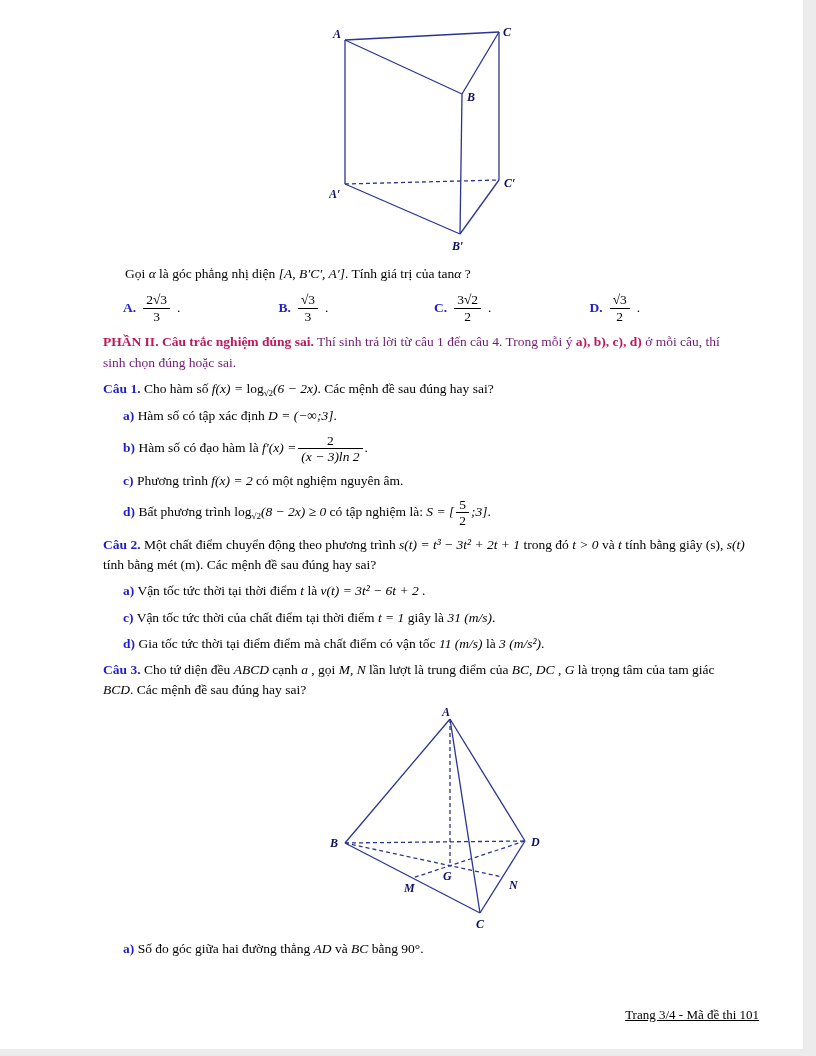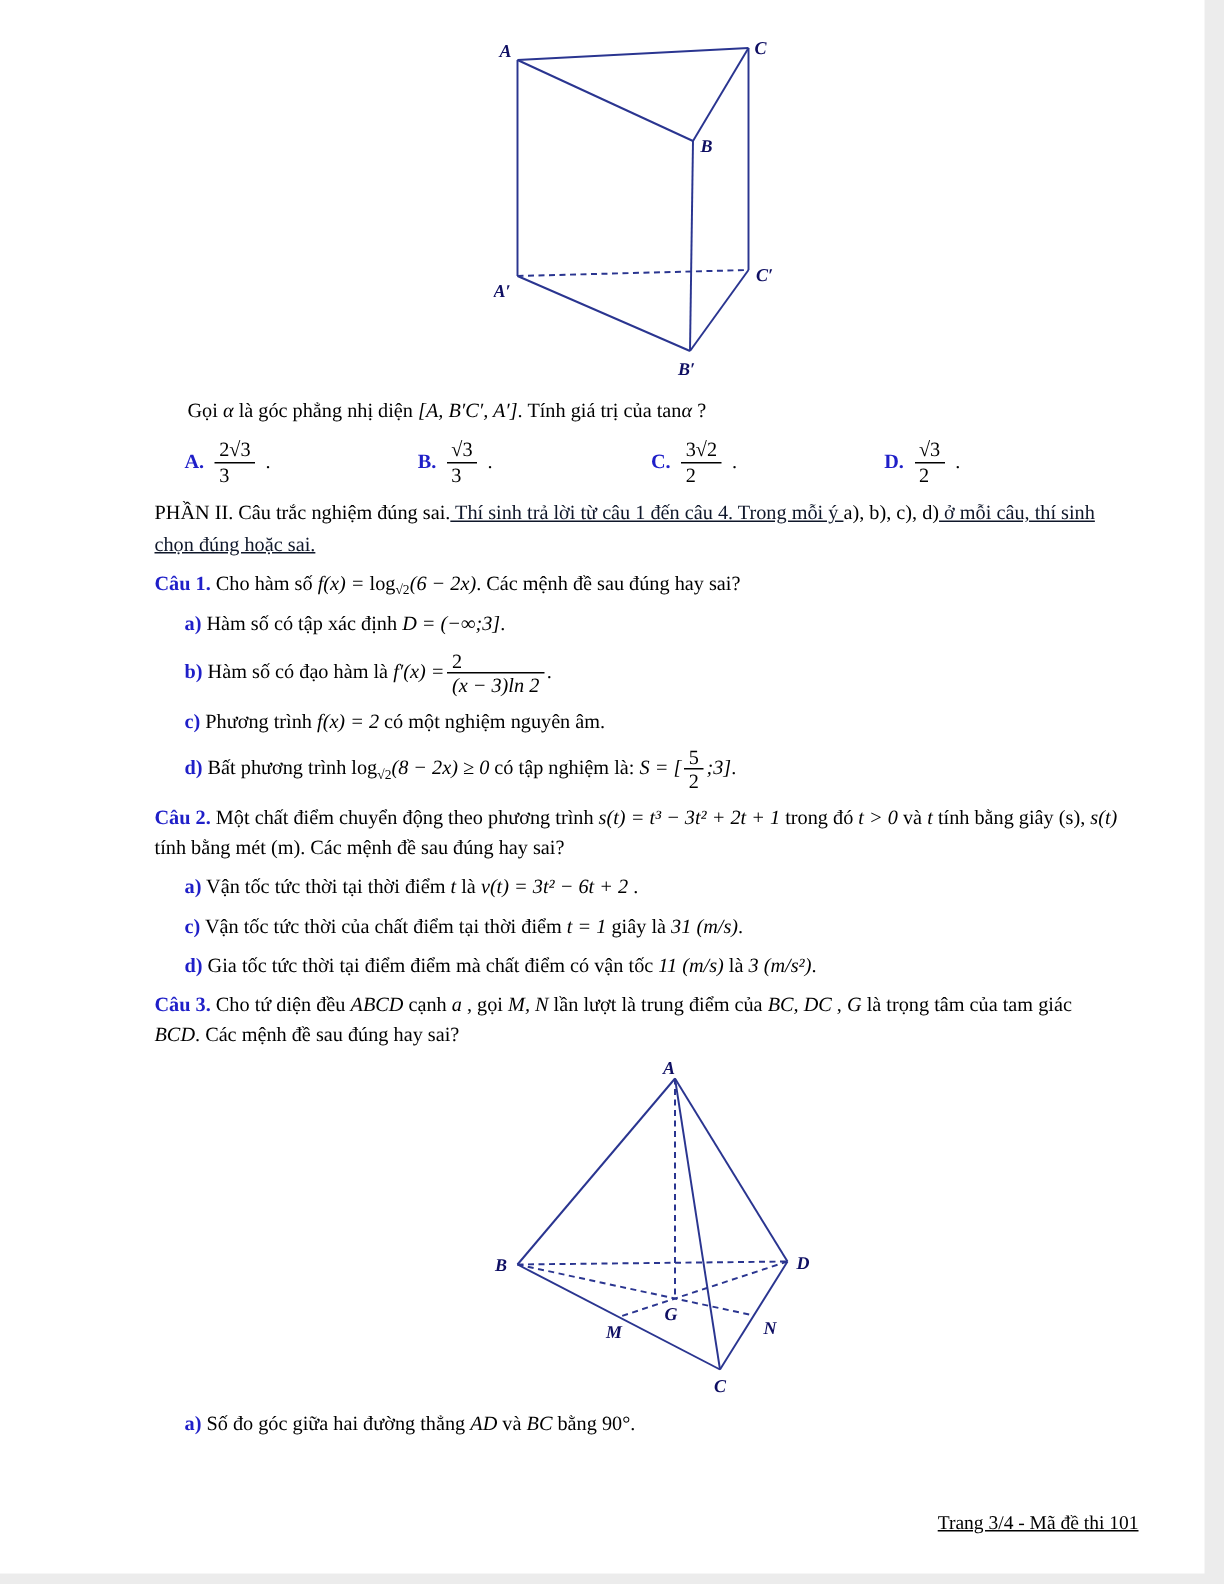--- a/index.html
+++ b/index.html
@@ -16,23 +16,23 @@
     background: #fff;
     overflow: hidden;
   }
   .content { padding: 0 58px 0 103px; }
   p { margin: 0; }
   .para { margin: 6px 0; line-height: 1.5; }
   .indent { text-indent: 22px; }
   .item { margin: 6px 0 6px 20px; line-height: 1.5; }
   .m { font-style: italic; }
   .blue { color: #1f1fc8; font-weight: bold; }
-  .redbold { color: #000000; font-weight: normal; }
-  .red { color: #0f172a; text-decoration: underline; }
-  .frac { display: inline-block; vertical-align: middle; line-height: 1.15; margin: 0 2px; }
+  .redbold { color: #be185d; font-weight: bold; }
+  .red { color: #701a75; }
+  .frac { display: inline-block; vertical-align: middle; text-align: center; line-height: 1.15; margin: 0 2px; }
   .frac .num { display: block; border-bottom: 1px solid #000; padding: 0 3px; }
   .frac .den { display: block; padding: 0 3px; }
   sub.rsub { font-size: 9px; vertical-align: -3px; }
   .options { display: flex; margin: 8px 0 8px 20px; }
   .opt { width: 160px; display: flex; align-items: center; gap: 5px; }
   .figure-prism { display: block; margin: 26px 0 2px 226px; }
   .figure-tetra { display: block; margin: 4px 0 0 222px; }
   .vlabel text { font-style: italic; font-weight: bold; font-size: 12px; fill: #0f0f63; }
   .footer { position: absolute; right: 44px; bottom: 26px; font-size: 13px; text-decoration: underline; }
 </style>

